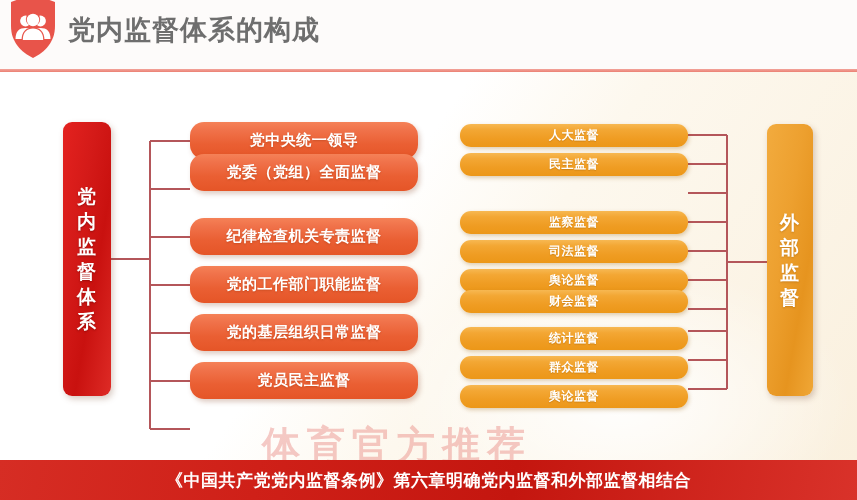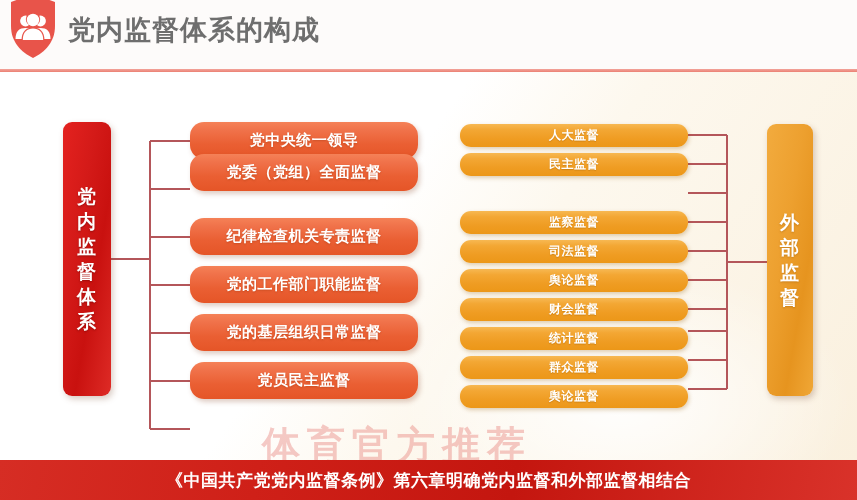--- a/index.html
+++ b/index.html
@@ -214,21 +214,21 @@
     <div class="node node-left" style="top:146px">纪律检查机关专责监督</div>
     <div class="node node-left" style="top:194px">党的工作部门职能监督</div>
     <div class="node node-left" style="top:290px">党员民主监督</div>
     <div class="node node-left" style="top:242px">党的基层组织日常监督</div>
 
     <div class="node node-right" style="top:52px">人大监督</div>
     <div class="node node-right" style="top:81px">民主监督</div>
     <div class="node node-right" style="top:139px">监察监督</div>
     <div class="node node-right" style="top:168px">司法监督</div>
     <div class="node node-right" style="top:197px">舆论监督</div>
-    <div class="node node-right" style="top:226px">财会监督</div>
+    <div class="node node-right" style="top:218px">财会监督</div>
     <div class="node node-right" style="top:255px">统计监督</div>
     <div class="node node-right" style="top:284px">群众监督</div>
     <div class="node node-right" style="top:313px">舆论监督</div>
 
   </div>
 
   <div id="watermark">体育官方推荐</div>
 
   <div id="footer">
     <span id="footer-text">《中国共产党党内监督条例》第六章明确党内监督和外部监督相结合</span>

